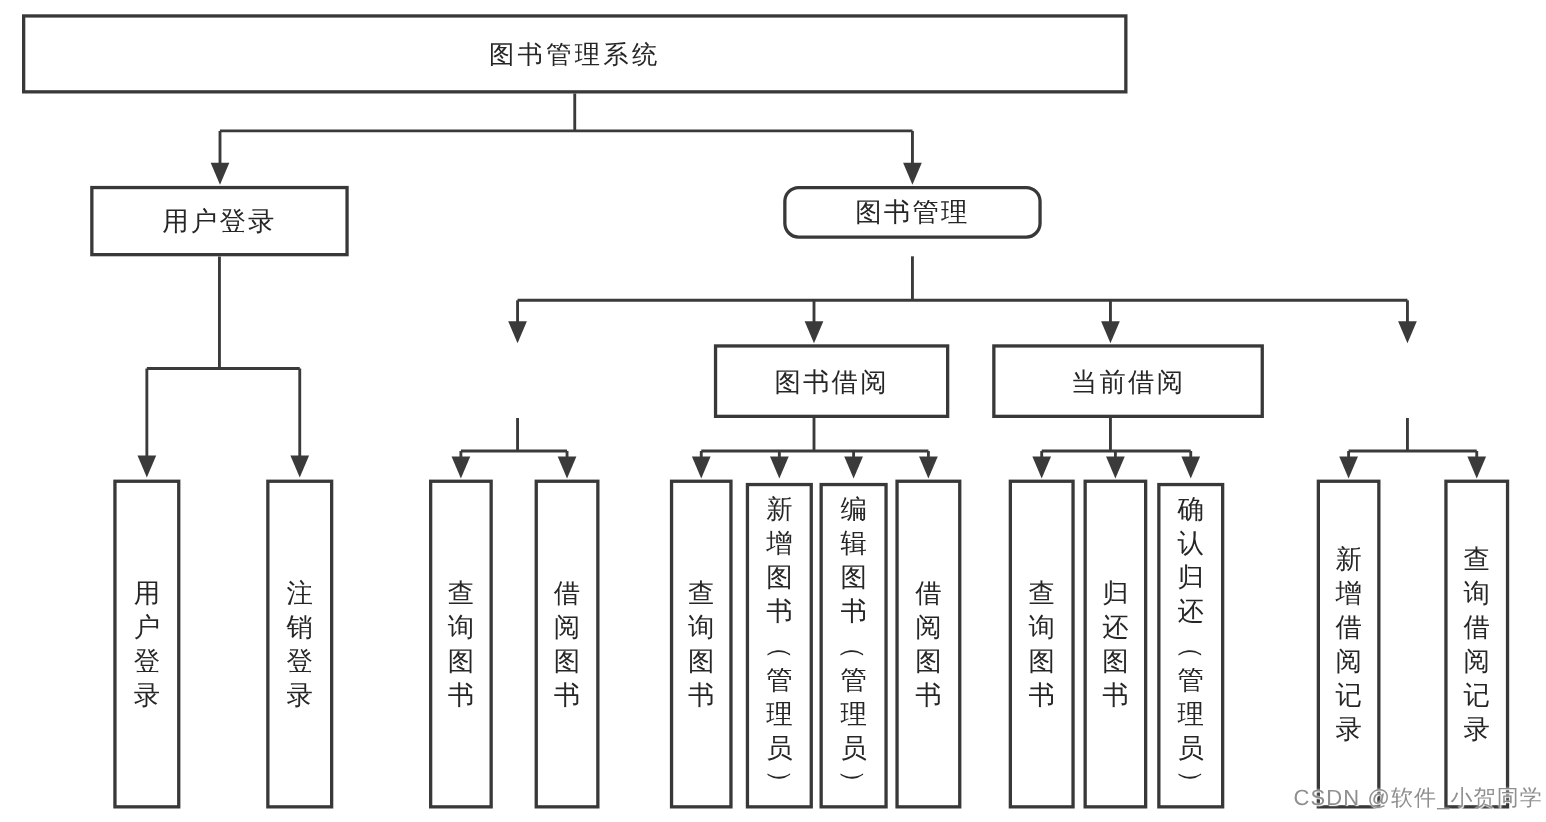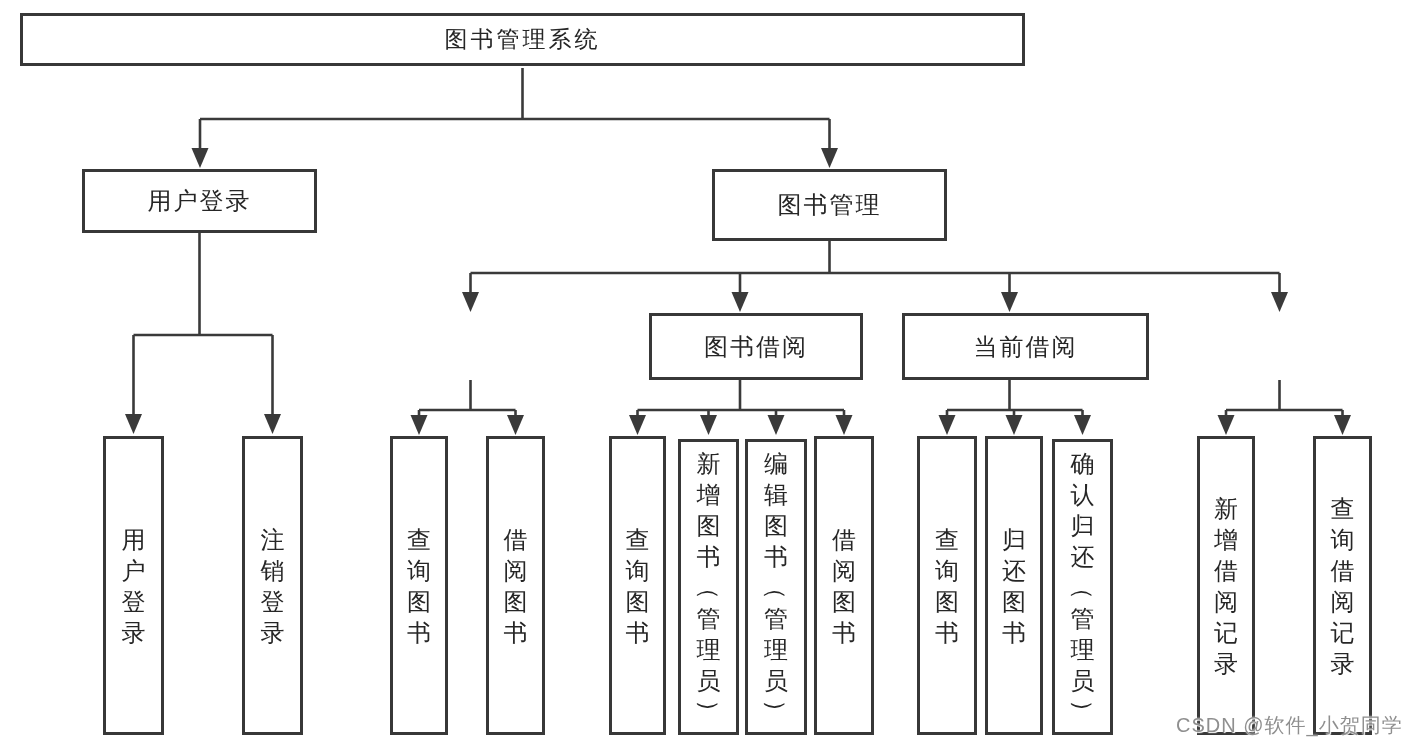--- a/index.html
+++ b/index.html
@@ -105,24 +105,24 @@
       <use href="#ah" transform="translate(776,435)"></use>
       <use href="#ah" transform="translate(844,435)"></use>
       <use href="#ah" transform="translate(947,435)"></use>
       <use href="#ah" transform="translate(1014,435)"></use>
       <use href="#ah" transform="translate(1082.5,435)"></use>
       <use href="#ah" transform="translate(1226,435)"></use>
       <use href="#ah" transform="translate(1342.5,435)"></use>
     </g>
   </svg>
 
-  <div class="node hnode root-node" style="left:20px;top:13px;width:1005px;height:53px;">图书管理系统</div>
+  <div class="node hnode root-node" style="left:20px;top:13px;width:1005px;height:72px;">图书管理系统</div>
 
   <div class="node hnode" style="left:82px;top:169px;width:235px;height:64px;">用户登录</div>
-  <div class="node hnode" style="left:712px;top:169px;width:235px;height:72px;">图书管理</div>
+  <div class="node hnode" style="left:712px;top:169px;width:235px;height:48px;border-radius:14px;">图书管理</div>
 
   <div class="node hnode" style="left:633px;top:313px;width:214px;height:67px;margin-left:16px;">图书借阅</div>
   <div class="node hnode" style="left:902px;top:313px;width:247px;height:67px;">当前借阅</div>
 
   <div class="node vnode" style="left:103px;top:436px;width:61px;height:299px;">
       <span class="vchar">用</span>
       <span class="vchar">户</span>
       <span class="vchar">登</span>
       <span class="vchar">录</span>
     </div>

